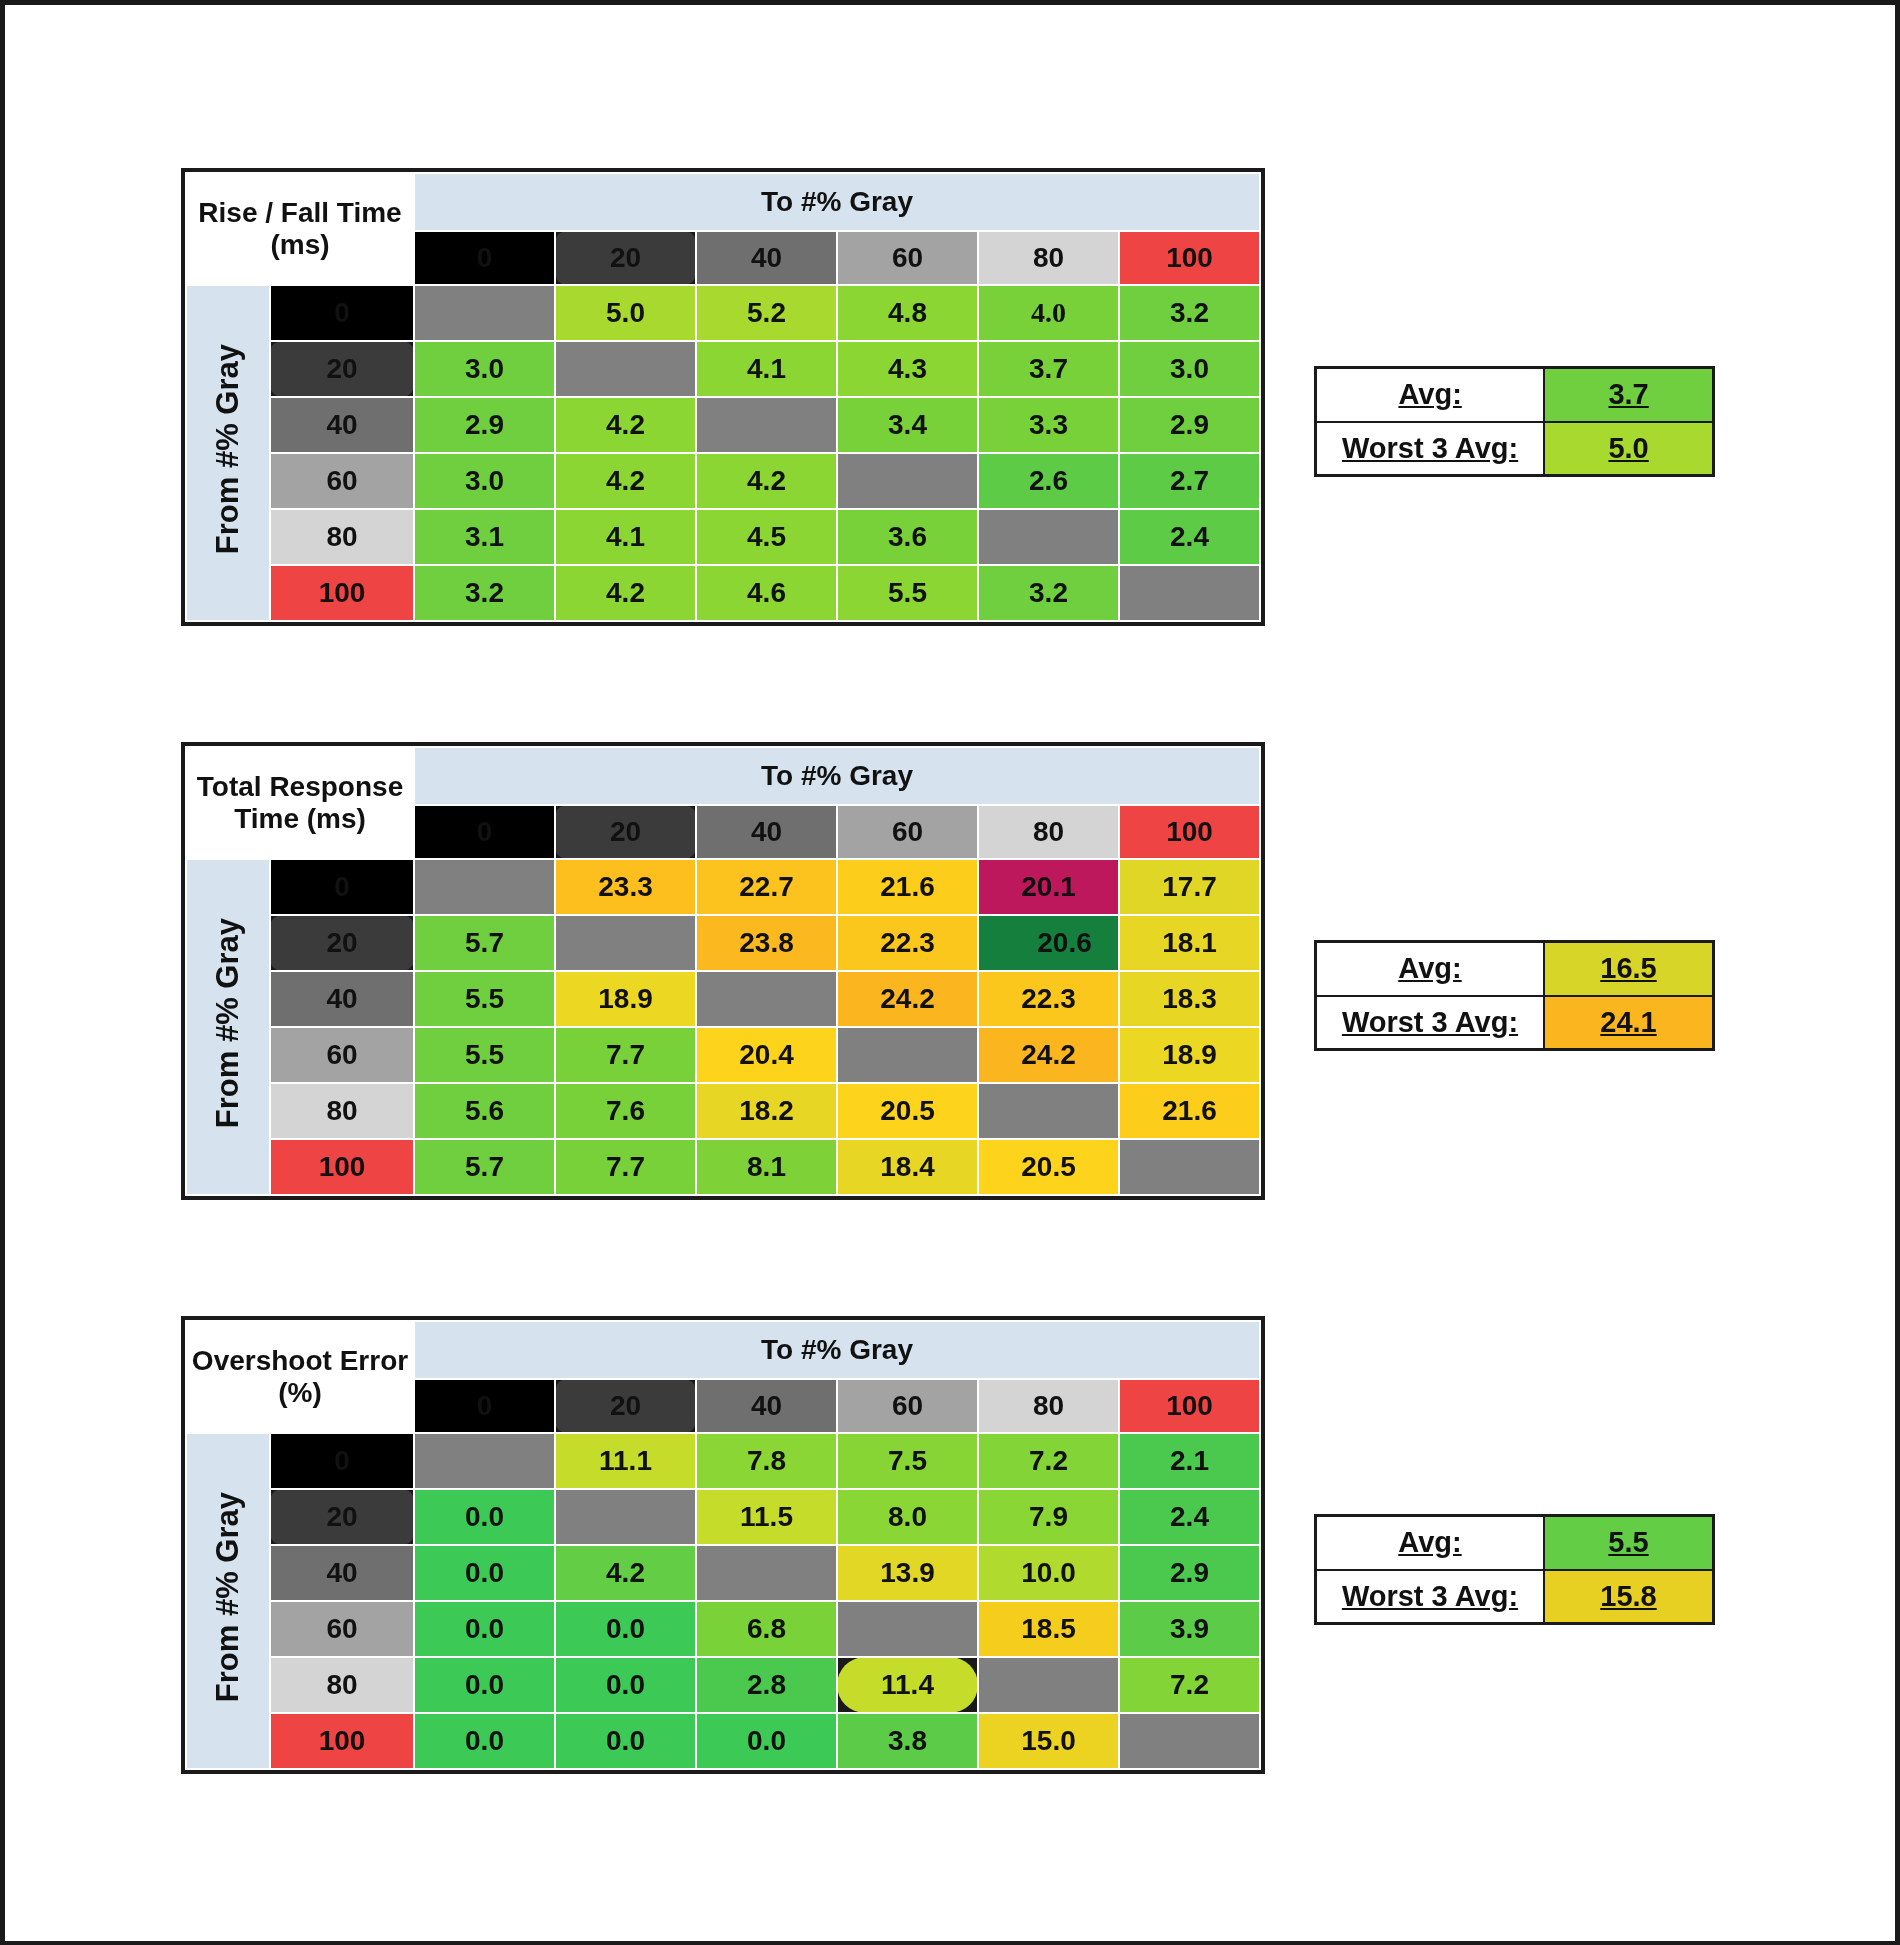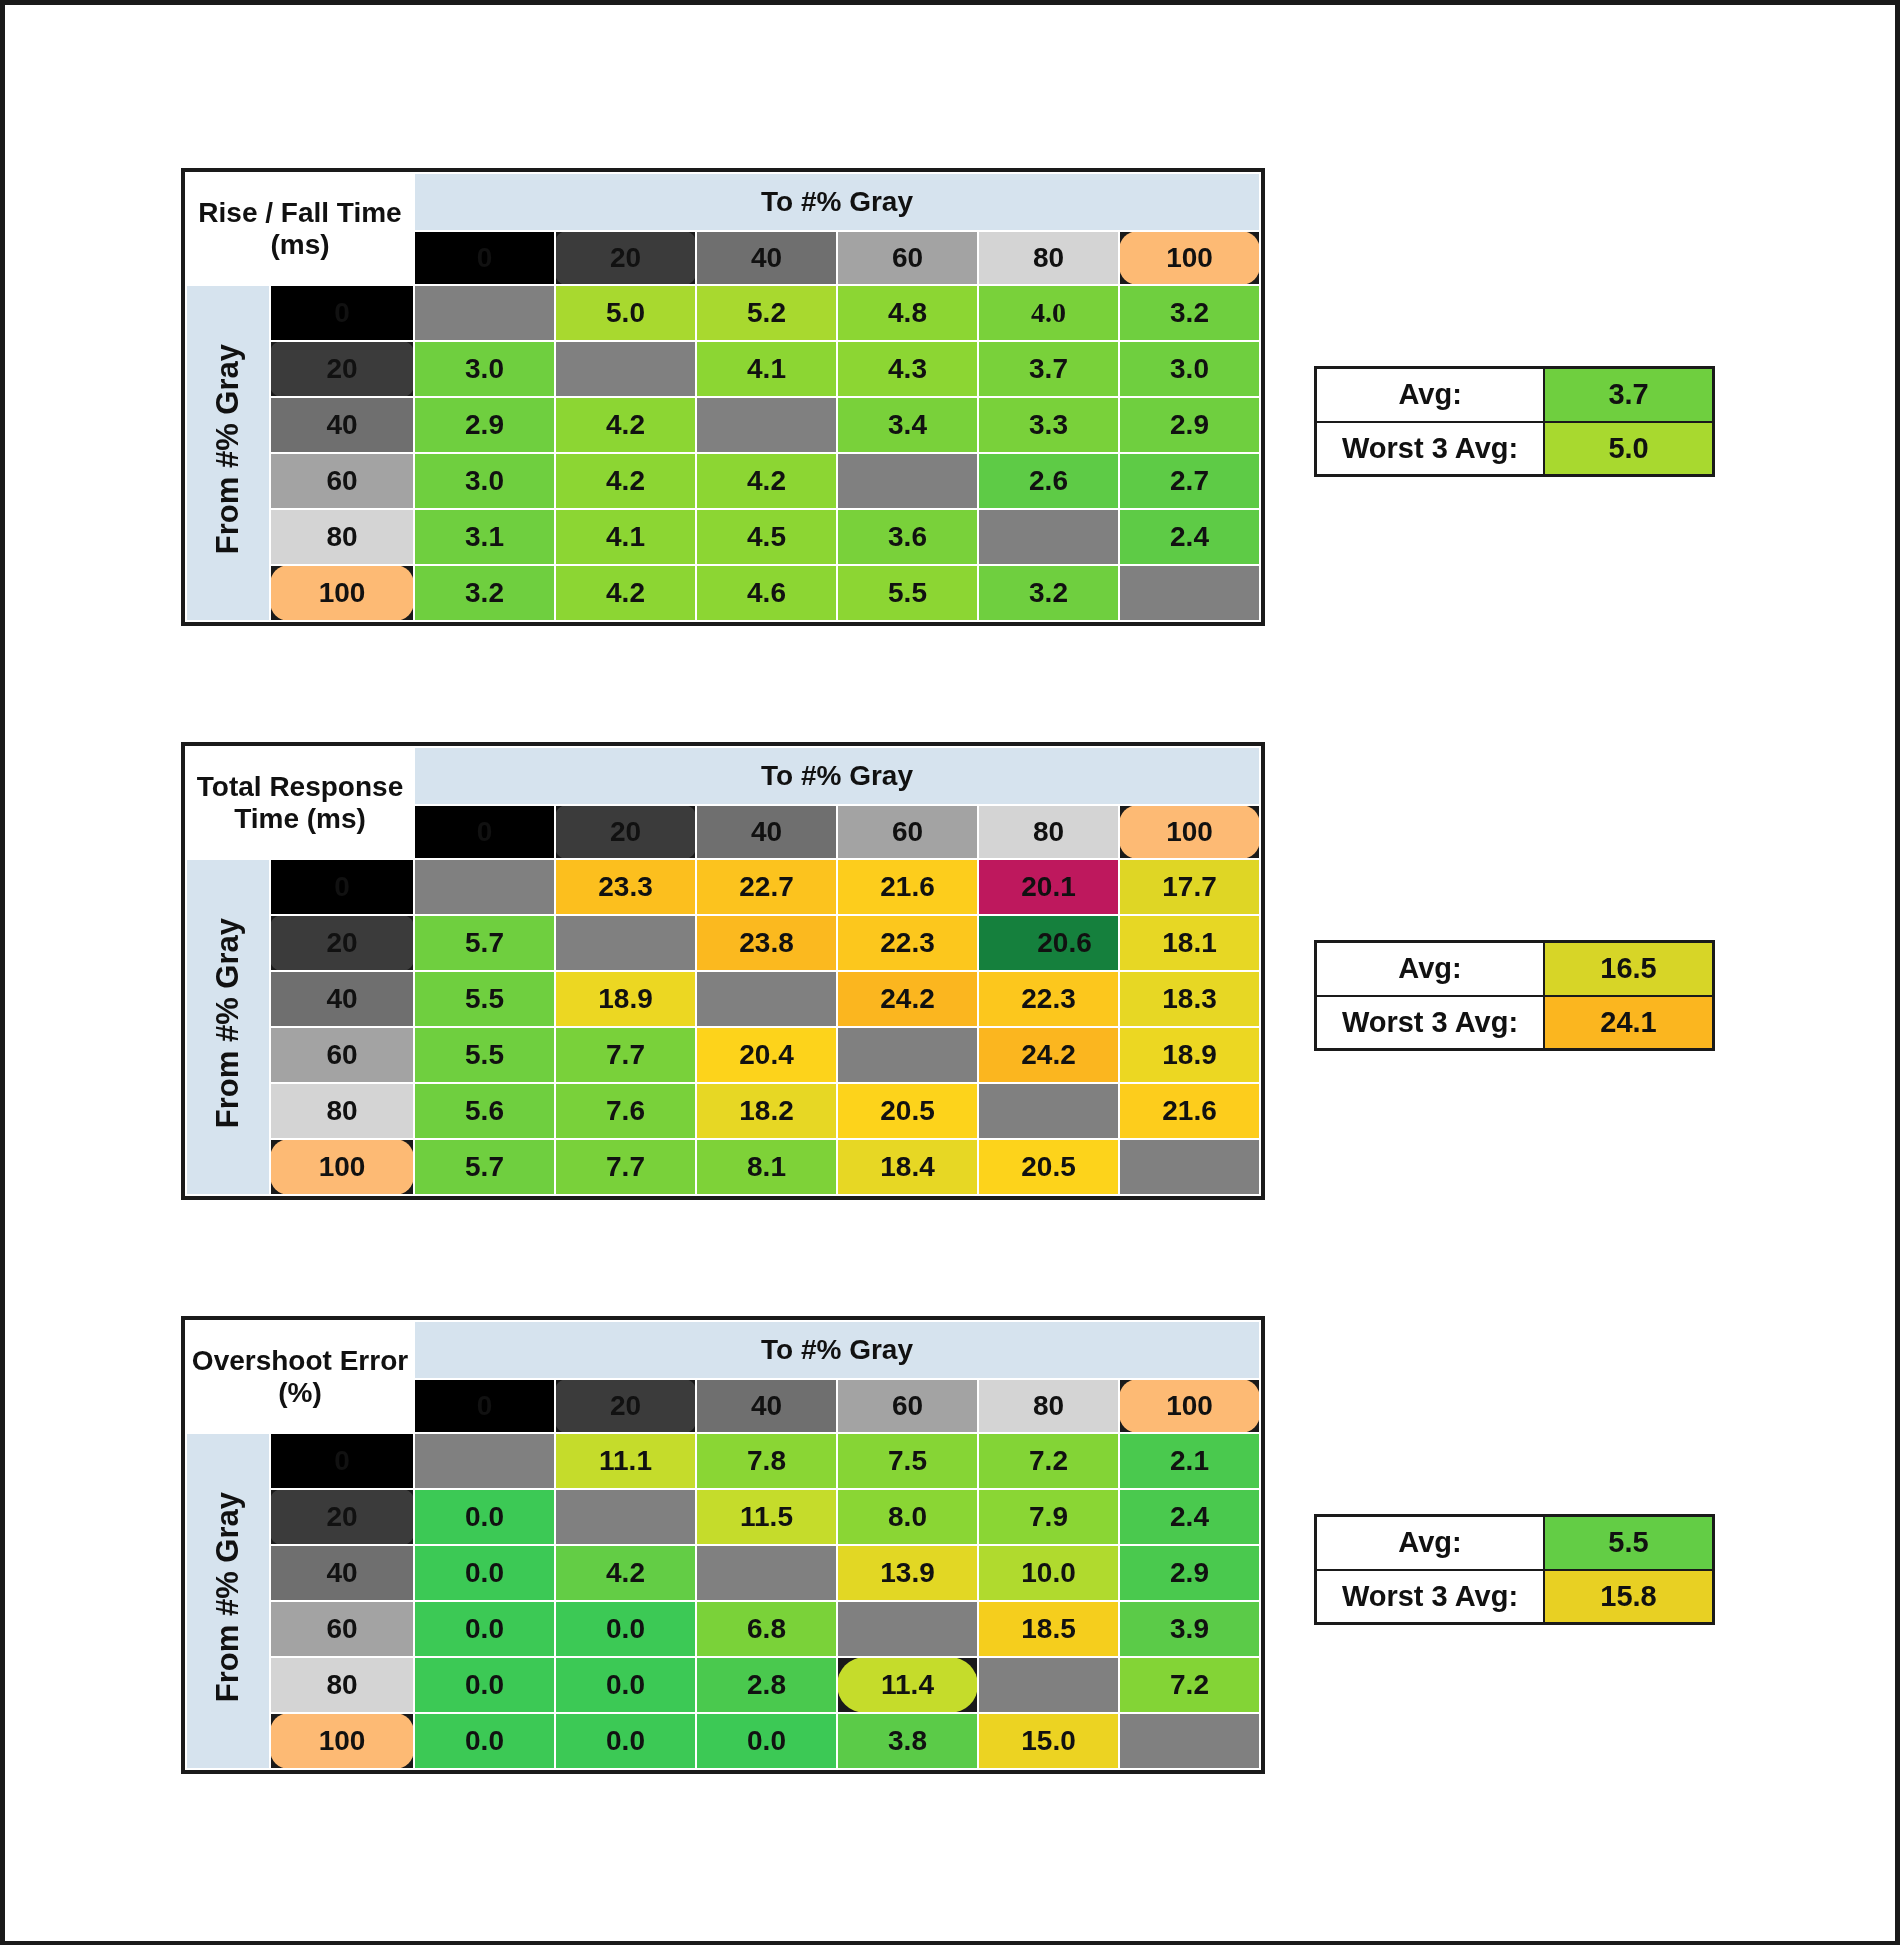--- a/index.html
+++ b/index.html
@@ -83,38 +83,39 @@
   }
   .hdr-cell { height: 54px; }
   .data-row td { height: 56px; }
 
   
   .g0   { background: #000000; color: #ffffff; }
   .g20  { background: #3b3b3b; color: #ffffff; border-radius: 12px; }
   .g40  { background: #6f6f6f; color: #ffffff; }
   .g60  { background: #a3a3a3; color: #111111; }
   .g80  { background: #d4d4d4; color: #111111; }
-  .g100 { background: #fdba74; color: #111111; border-radius: 19px; }
+  .g100 { background: #ef4444; color: #111111; }
 
   .diag { background: #808080; }
 
   .summary {
     position: absolute;
     border-collapse: collapse;
     table-layout: fixed;
     border: 3px solid #1a1a1a;
   }
   .summary td {
     border: 2px solid #1a1a1a;
     font-size: 29px;
     font-weight: bold;
     color: #111111;
     text-align: center;
     height: 54px;
     box-sizing: border-box;
+    text-decoration: underline;
   }
   .summary td.lbl {
     width: 233px;
     background: #ffffff;
     text-align: center;
   }
   .summary td.val { width: 173px; }
 </style>
 </head>
 <body>

